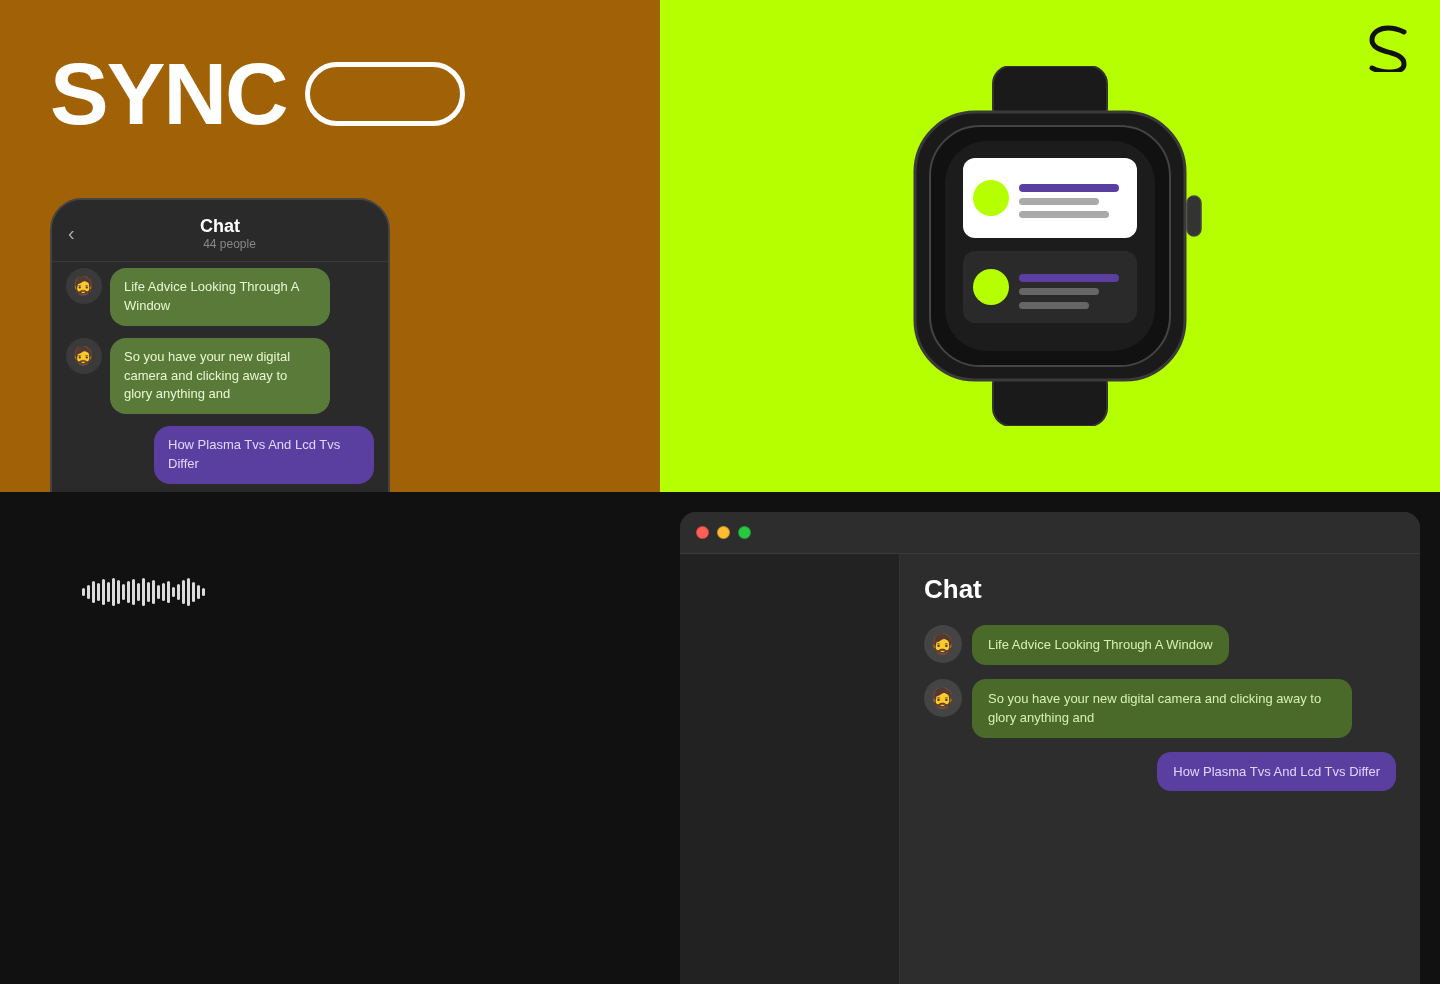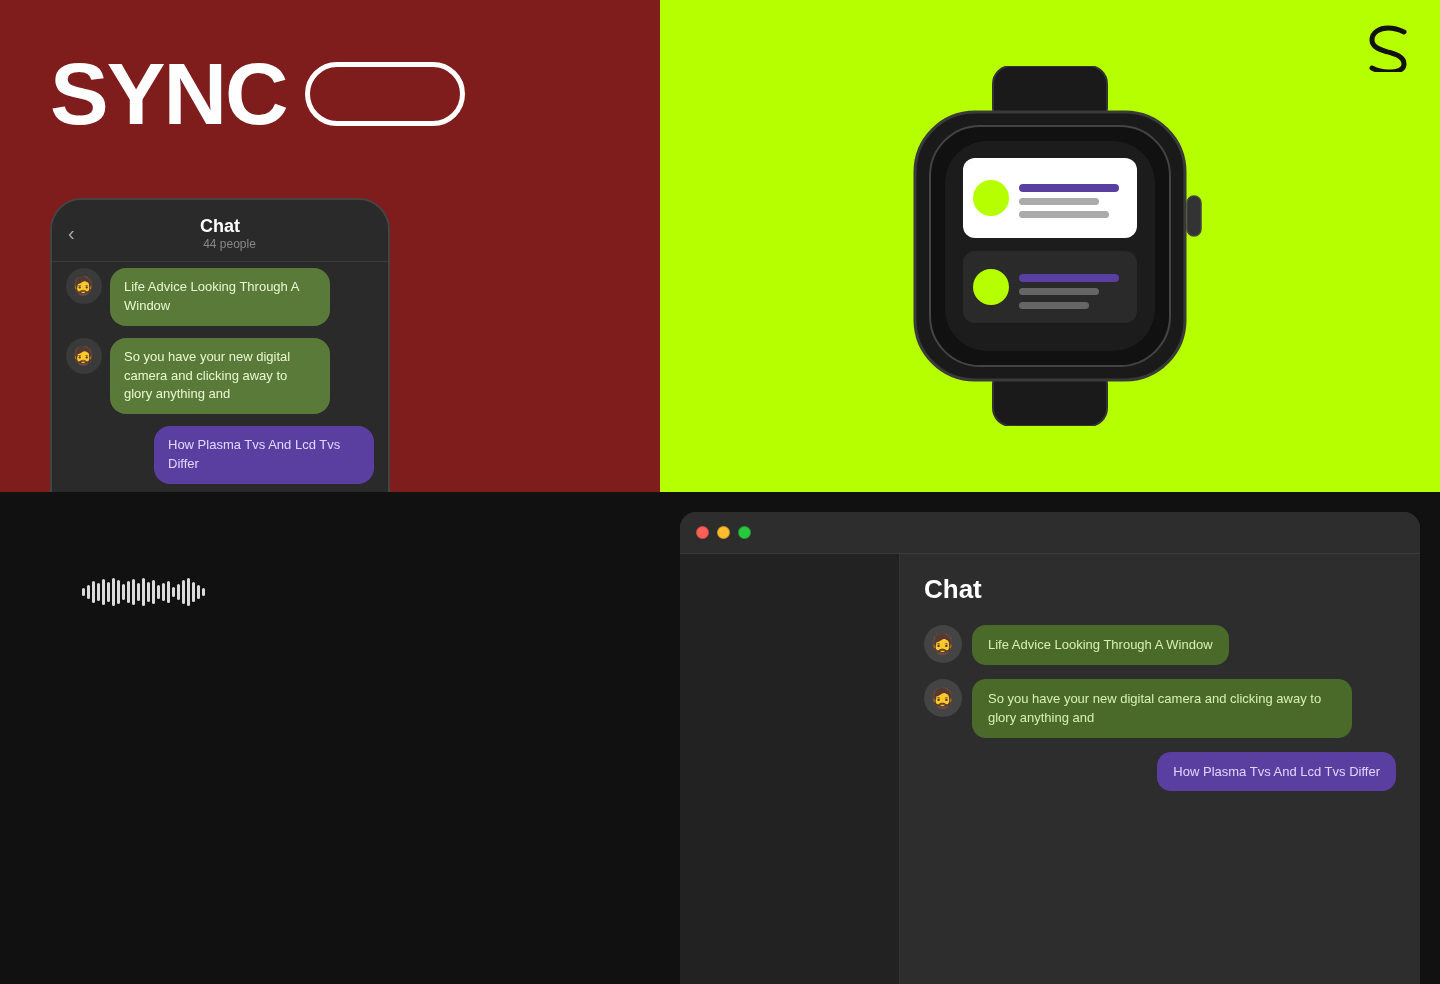--- a/index.html
+++ b/index.html
@@ -9,21 +9,21 @@
       background: #111111;
       font-family: -apple-system, BlinkMacSystemFont, 'Segoe UI', sans-serif;
       overflow: hidden;
       display: grid;
       grid-template-columns: 660px 780px;
       grid-template-rows: 492px 492px;
     }
 
     
     .top-left {
-      background: #7f1d1d;
+      background: #a16207;
       padding: 50px 50px 30px 50px;
       display: flex;
       flex-direction: column;
       align-items: flex-start;
       justify-content: flex-start;
     }
     .sync-logo-row {
       display: flex;
       align-items: center;
       gap: 18px;

